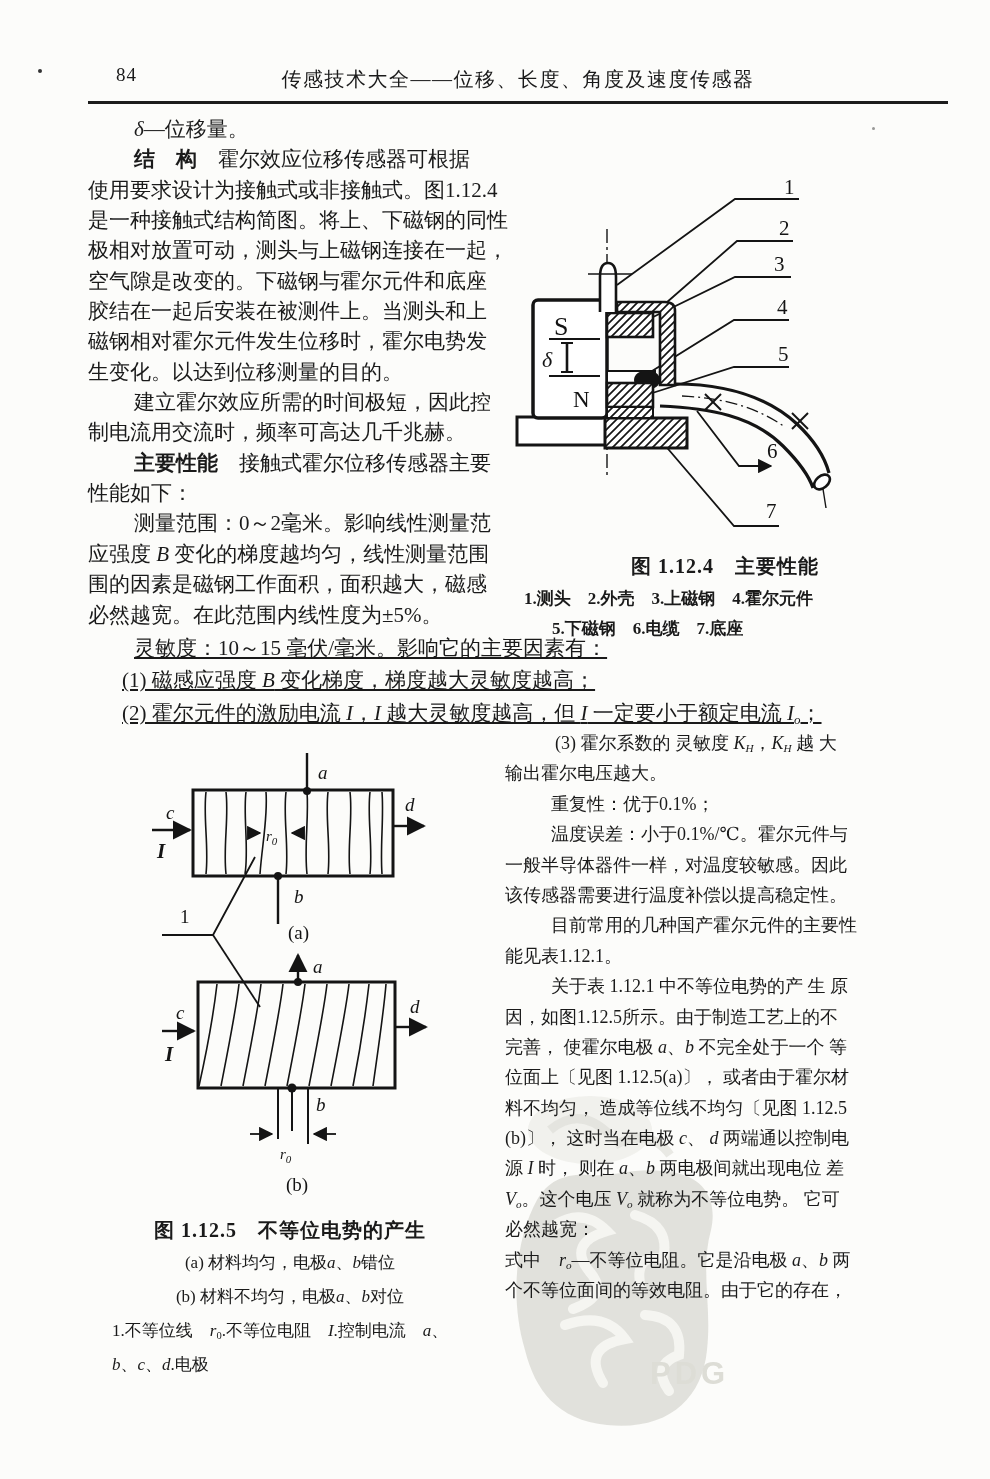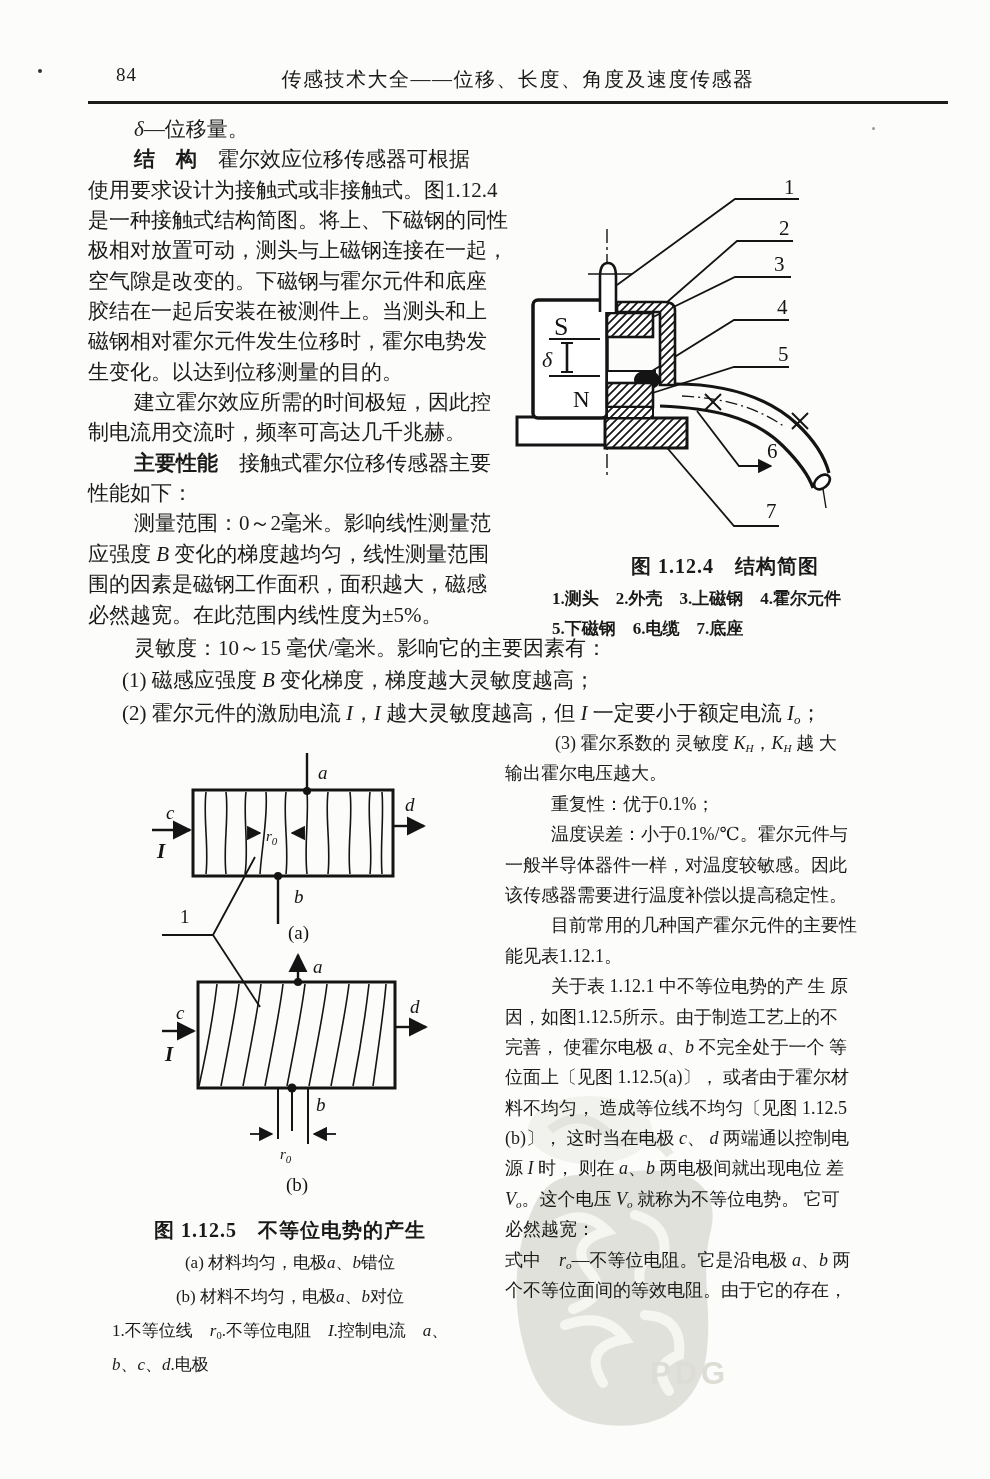--- a/index.html
+++ b/index.html
@@ -11,31 +11,31 @@
   #pgnum{left:96px;top:64px;font-size:19px;letter-spacing:1px;margin-left:20px;}
   #htitle{left:88px;top:66px;width:860px;text-align:center;font-size:20px;letter-spacing:1.5px;}
   #hrule{left:88px;top:101px;width:860px;height:3px;background:#1c1c1c;}
   .speck{position:absolute;background:#333;border-radius:50%;}
   
   .tblock{position:absolute;z-index:2;}
   .tline{white-space:pre;overflow:visible;}
   #leftcol{left:88px;top:115px;width:410px;font-size:21px;}
   #leftcol .tline{height:30.35px;}
   #fullw{left:88px;top:634px;width:860px;font-size:21px;}
-  #fullw .tline{height:32.4px;}
+  #fullw .tline{height:32.4px;text-decoration:underline;}
   #rightcol{left:505px;top:731px;width:443px;font-size:18px;}
   #rightcol .tline{height:30.4px;position:relative;}
   .b{font-weight:bold;}
   .it{font-style:italic;}
   .sub{font-size:0.62em;vertical-align:-0.3em;}
   .eqnum{position:absolute;right:68px;top:0;font-style:normal;}
   .ctr{text-align:center;}
   
   #fig4cap{left:505px;top:553px;width:440px;text-align:center;font-size:20px;font-weight:bold;letter-spacing:1px;}
-  #fig4leg1{left:552px;top:587px;font-size:17px;font-weight:bold;}
+  #fig4leg1{left:524px;top:587px;font-size:17px;font-weight:bold;}
   #fig4leg2{left:552px;top:617px;font-size:17px;font-weight:bold;}
   #fig5caps{left:106px;top:1197px;width:368px;font-size:17px;}
   #fig5caps .tline{height:34px;}
   #fig5caps .tline:first-child{font-size:20px;font-weight:bold;letter-spacing:1px;margin-top:20px;}
   svg{position:absolute;z-index:1;}
   svg text{font-family:"Liberation Serif","DejaVu Serif",serif;fill:#141414;}
   
   #wm{z-index:0;}
   #pdg{left:650px;top:1356px;font-size:31px;font-weight:bold;color:#dddDd6;
        font-family:"Liberation Sans","DejaVu Sans",sans-serif;letter-spacing:4px;z-index:1;}
@@ -181,21 +181,21 @@
           <line x1="287" y1="258" x2="303" y2="274"></line>
       </g>
     </g>
 
     <g>
       <path d="M95,157 V122 Q95,108 103,108 Q111,108 111,122 V157" fill="#fff" stroke="#141414" stroke-width="2.6"></path>
       <line x1="83" y1="119" x2="127" y2="119" stroke="#141414" stroke-width="1.4"></line>
     </g>
   </svg>
 
-  <div class="abs z2" id="fig4cap">图 1.12.4　结构简图</div>
+  <div class="abs z2" id="fig4cap">图 1.12.4　主要性能</div>
   <div class="abs z2" id="fig4leg1">1.测头　2.外壳　3.上磁钢　4.霍尔元件</div>
   <div class="abs z2" id="fig4leg2">5.下磁钢　6.电缆　7.底座</div>
 
   <svg style="left:110px;top:745px;" width="360" height="452" viewBox="0 0 360 452">
 
     <g>
       <rect x="83" y="45" width="200" height="86" fill="none" stroke="#141414" stroke-width="3"></rect>
       <g stroke="#141414" stroke-width="1.6" fill="none">
         <path d="M96,47 C93,72 99,102 96,129"></path>
         <path d="M116,47 C119,72 113,102 116,129"></path>

